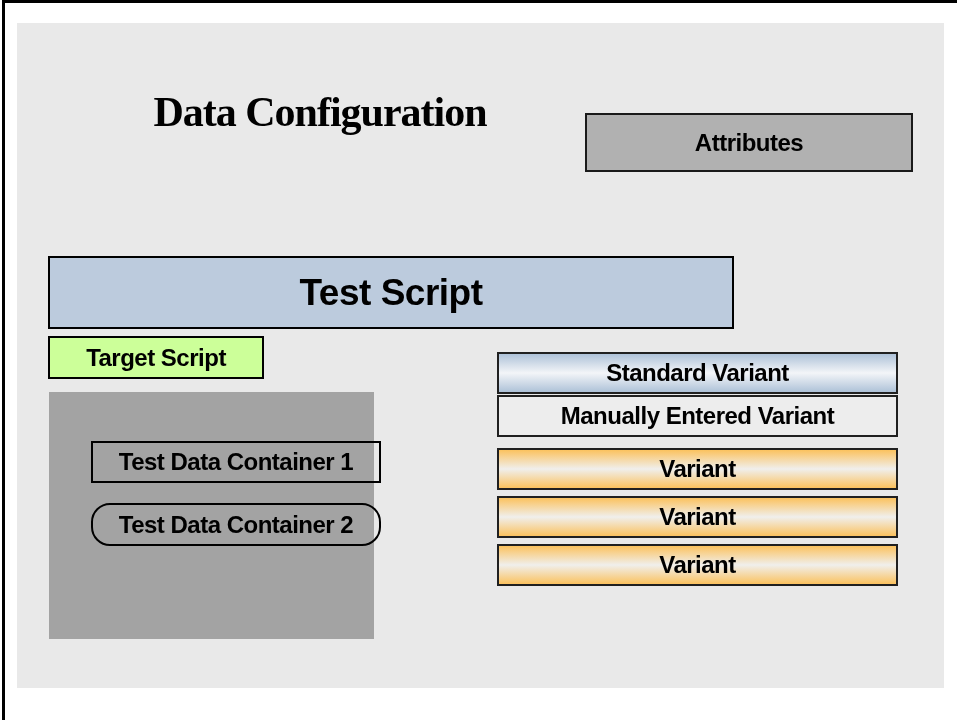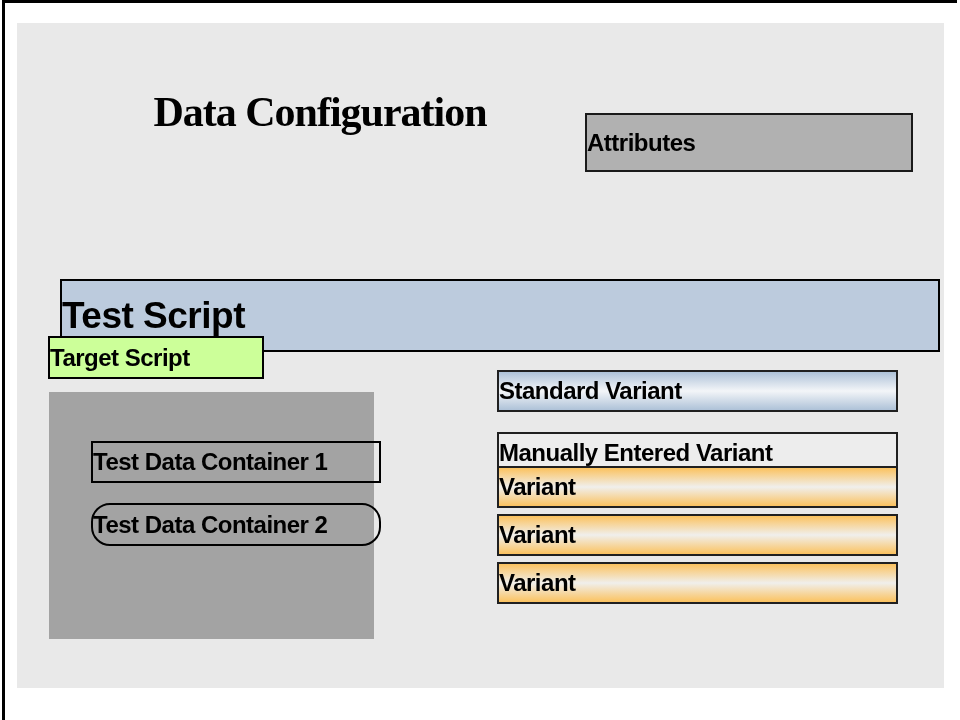--- a/index.html
+++ b/index.html
@@ -19,38 +19,38 @@
     background:#e9e9e9;
   }
   .abs{position:absolute;box-sizing:border-box;}
   #title{
     left:140px;top:84px;width:360px;height:56px;
     font-family:"Liberation Serif",serif;font-weight:bold;font-size:42px;
     color:#000;display:flex;align-items:center;justify-content:center;
     letter-spacing:-1px;white-space:nowrap;
   }
   .box{
-    display:flex;align-items:center;
+    display:flex;align-items:center;justify-content:center;
     font-weight:bold;color:#000;font-size:24px;letter-spacing:-0.5px;
     white-space:nowrap;
   }
   #attributes-box{left:585px;top:113px;width:328px;height:59px;background:#b1b1b1;border:2px solid #1a1a1a;}
   #system-data-container-box{left:48px;top:185px;width:866px;height:59px;background:#ccff99;border:2px solid #000;}
-  #test-script-box{left:60px;top:256px;width:880px;height:73px;background:#bccbdd;border:2px solid #000;font-size:37px;margin-top:23px;}
+  #test-script-box{left:48px;top:256px;width:686px;height:73px;background:#bccbdd;border:2px solid #000;font-size:37px;}
   #target-system-box{left:48px;top:336px;width:216px;height:43px;background:#ccff99;border:2px solid #000;}
   #test-data-panel{left:49px;top:392px;width:325px;height:247px;background:#a3a3a3;}
   .tdc{left:42px;width:290px;height:42px;background:transparent;border:2px solid #000;}
   #tdc-1{top:49px;}
   #tdc-2{top:111px;height:43px;border-radius:19px;}
-  .variant{left:497px;width:401px;height:42px;border:2px solid #202020;margin-top:18px;}
+  .variant{left:497px;width:401px;height:42px;border:2px solid #202020;}
   .variant.blue-gradient{background:linear-gradient(to bottom,#aec2d8 0%,#f3f5f8 50%,#aec2d8 100%);}
   .variant.plain{background:#ededed;}
   .variant.orange-gradient{background:linear-gradient(to bottom,#fbc25f 0%,#f0efec 50%,#fbc25f 100%);}
   #variant-0{top:352px;}
-  #variant-1{top:414px;}
+  #variant-1{top:395px;}
   #variant-2{top:448px;}
   #variant-3{top:496px;}
   #variant-4{top:544px;}
 </style>
 </head>
 <body>
 
 <div id="stage">
   <div id="slide"></div>
   <div id="frame"></div>

